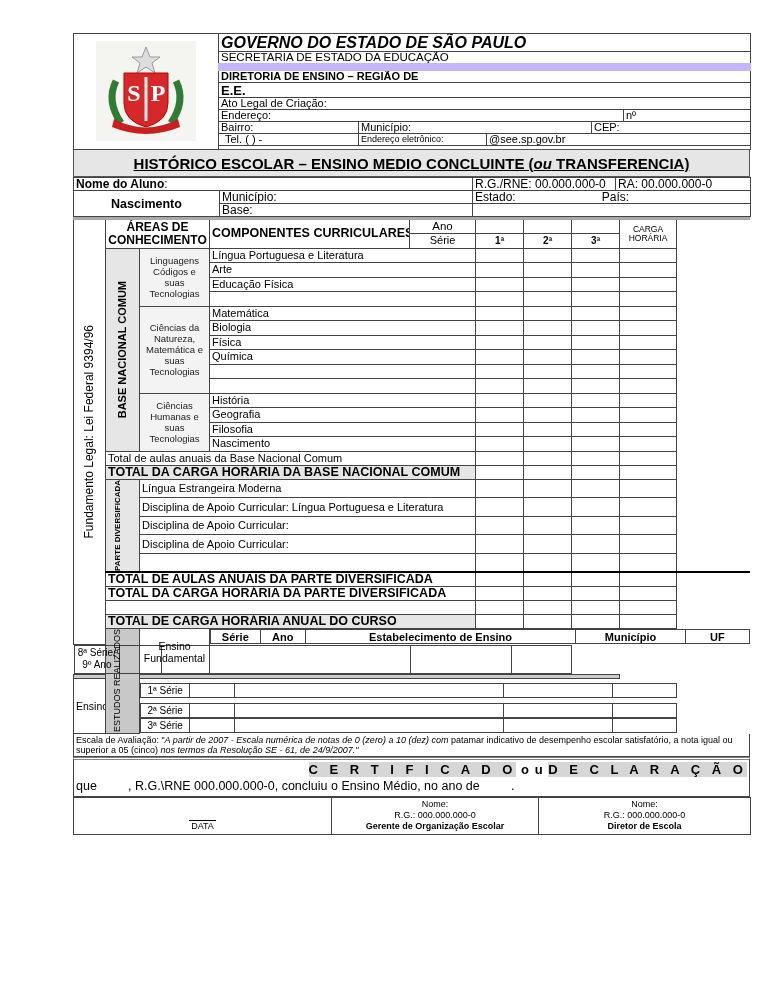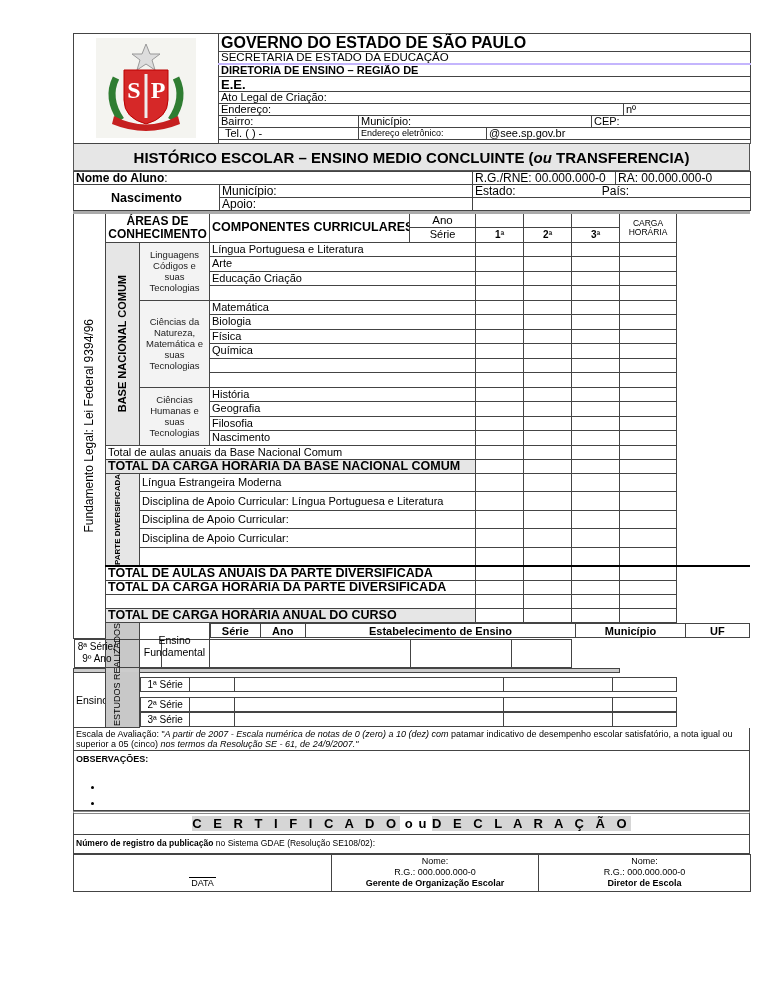--- a/index.html
+++ b/index.html
@@ -4,47 +4,47 @@
 <style>
   * { box-sizing: border-box; margin: 0; padding: 0; }
   html, body { width: 768px; height: 994px; background: #ffffff; }
   body { font-family: "Liberation Sans", sans-serif; color: #000; position: relative; }
   .page { position: absolute; left: 73px; top: 33px; width: 677px; }
   table { border-collapse: collapse; width: 100%; table-layout: fixed; }
   td { border: 1px solid #444; padding: 0 2px; vertical-align: middle; overflow: hidden; white-space: nowrap; }
   .hdr { border: 1px solid #555; }
   .hdr td { font-size: 11px; height: 12px; line-height: 11px; }
   .logo-cell { width: 145px; text-align: center; vertical-align: middle; padding: 0; }
-  .gov { font-size: 16px !important; font-weight: bold; height: 17px !important; line-height: 17px !important; }
+  .gov { font-size: 16px !important; font-weight: bold; height: 17px !important; line-height: 17px !important; font-style: italic; }
   .sec { font-size: 11.5px !important; }
   .dir { font-weight: bold; font-size: 11px !important; }
   .ee { font-weight: bold; font-size: 13px !important; height: 15px !important; }
   .small { font-size: 9px !important; }
-  .title-bar { background: #e6e6e6; text-align: center; font-weight: bold; font-size: 15px; height: 27px; border: 1px solid #555; border-top: none; line-height: 27px; }
+  .title-bar { background: #e6e6e6; text-align: center; font-weight: bold; font-size: 15px; height: 27px; border: 1px solid #555; border-top: none; line-height: 27px; text-decoration: underline; }
   .info td { font-size: 12px; height: 13px; line-height: 12px; }
   .b { font-weight: bold; }
   .i { font-style: italic; }
   .grid td { height: 14.5px; font-size: 12px; line-height: 13px; }
   .grid .lbl12 { font-size: 11px; }
   .gray { background: #e6e6e6; }
   .dgray { background: #c8c8c8; }
   .vert { writing-mode: vertical-rl; transform: rotate(180deg); text-align: center; white-space: nowrap; }
   .vwrap { display: flex; align-items: center; justify-content: center; height: 100%; }
   .area { font-size: 9.5px !important; text-align: center; white-space: normal !important; line-height: 11px !important; background: #f3f3f3; color: #222; }
   .center { text-align: center; }
   .colhdr { font-size: 8px; text-align: center; font-weight: bold; line-height: 9px; white-space: normal; }
   .pd td { height: 17px; font-size: 11px; }
   .tot td { font-size: 12.5px; font-weight: bold; height: 14px; }
   .est td { font-size: 11px; height: 14px; line-height: 12px; }
   .est .hd { font-weight: bold; text-align: center; font-size: 11px; }
   .note { font-size: 9px; line-height: 10px; padding: 1px 2px; border: 1px solid #444; border-top: none; }
   .obs { border: 1px solid #444; border-top: none; height: 60px; font-size: 9px; padding: 3px 2px; position: relative; }
   .obs ul { margin-left: 28px; margin-top: 14px; font-size: 11px; line-height: 16px; }
   .cert { border: 1px solid #444; border-top: 3px double #888; font-size: 12.5px; line-height: 16px; padding: 2px 2px; }
-  .cert-title { text-align: center; font-weight: bold; font-size: 13px; letter-spacing: 4px; }
+  .cert-title { text-align: right; font-weight: bold; font-size: 13px; letter-spacing: 4px; }
   .cert-title span { background: #d6d6d6; }
   .gdae { border: 1px solid #444; border-top: none; font-size: 8.5px; padding: 3px 2px; height: 19px; }
   .sig td { font-size: 9px; text-align: center; line-height: 11px; height: 37px; vertical-align: bottom; padding-bottom: 2px; }
   .line-over { border-top: 1px solid #000; display: inline-block; padding: 0 2px; }
 </style>
 </head>
 <body>
 
 <div class="page">
 
@@ -68,21 +68,21 @@
           <path d="M28 32 H72 V62 Q72 80 50 86 Q28 80 28 62 Z" fill="#d62828" stroke="#b00" stroke-width="1"></path>
           <text x="38" y="60" font-family="Liberation Serif, serif" font-size="24" fill="#fff" text-anchor="middle" font-weight="bold">S</text>
           <text x="62" y="60" font-family="Liberation Serif, serif" font-size="24" fill="#fff" text-anchor="middle" font-weight="bold">P</text>
           <rect x="48.5" y="36" width="3" height="44" fill="#eee"></rect>
           <path d="M18 78 Q50 95 82 78 L84 86 Q50 100 16 86 Z" fill="#c62020"></path>
         </svg>
       </td>
       <td colspan="5" class="gov">GOVERNO DO ESTADO DE SÃO PAULO</td>
     </tr>
     <tr>
-          <td colspan="5" class="sec" style="border-bottom:2px solid #c4b5fd">SECRETARIA DE ESTADO DA EDUCAÇÃO</td>
+          <td colspan="5" class="sec" style="border-bottom:8px solid #c4b5fd">SECRETARIA DE ESTADO DA EDUCAÇÃO</td>
         </tr>
     <tr>
           <td colspan="5" class="dir">DIRETORIA DE ENSINO – REGIÃO DE</td>
         </tr>
     <tr>
           <td colspan="5" class="ee">E.E.</td>
         </tr>
     <tr>
           <td colspan="5">Ato Legal de Criação:</td>
         </tr>
@@ -124,21 +124,21 @@
       <td>RA: 00.000.000-0</td>
     </tr>
     <tr>
       <td rowspan="2" class="b center" style="font-size:12.5px">Nascimento</td>
       <td>Município:</td>
       <td colspan="2">
         <span>Estado:</span><span style="display:inline-block;width:86px"></span><span>País:</span>
       </td>
     </tr>
     <tr>
-      <td>Apoio:</td>
+      <td>Base:</td>
       <td colspan="2"></td>
     </tr>
   </tbody>
     </table>
 
   <table class="grid" style="border-top:3px solid #aaa">
     <colgroup>
       <col style="width:32px">
         <col style="width:34px">
         <col style="width:70px">
@@ -184,21 +184,21 @@
           <td></td>
         </tr>
         <tr>
           <td colspan="2" class="lbl12">Arte</td>
           <td></td>
           <td></td>
           <td></td>
           <td></td>
         </tr>
         <tr>
-          <td colspan="2" class="lbl12">Educação Criação</td>
+          <td colspan="2" class="lbl12">Educação Física</td>
           <td></td>
           <td></td>
           <td></td>
           <td></td>
         </tr>
         <tr>
           <td colspan="2" class="lbl12"></td>
           <td></td>
           <td></td>
           <td></td>
@@ -481,37 +481,28 @@
             </table>
           </td>
         </tr>
       </tbody>
   </table>
 
   <div class="note">
     <span>Escala de Avaliação: "</span><span class="i">A partir de 2007 - Escala numérica de notas de 0 (zero) a 10 (dez) com</span><span> patamar indicativo de desempenho escolar satisfatório, a nota igual ou superior a 05 (cinco) </span><span class="i">nos termos da Resolução SE - 61, de 24/9/2007."</span>
   </div>
 
-  <div class="obs">
-    <div class="b">OBSERVAÇÕES:</div>
-    <ul>
-      <li></li>
-      <li></li>
-    </ul>
-  </div>
 
   <div class="cert">
     <div class="cert-title">
       <span>C E R T I F I C A D O</span><span style="background:none;letter-spacing:1px"> o u </span><span>D E C L A R A Ç Ã O</span>
     </div>
+    <div style="white-space:pre">que         , R.G.\RNE 000.000.000-0, concluiu o Ensino Médio, no ano de         .</div>
   </div>
 
-  <div class="gdae">
-    <span class="b">Número de registro da publicação</span><span> no Sistema GDAE (Resolução SE108/02):</span>
-  </div>
 
   <table class="sig">
     <colgroup>
         <col style="width:258px">
         <col style="width:207px">
         <col style="width:212px">
       </colgroup>
     <tbody>
         <tr>
       <td>

